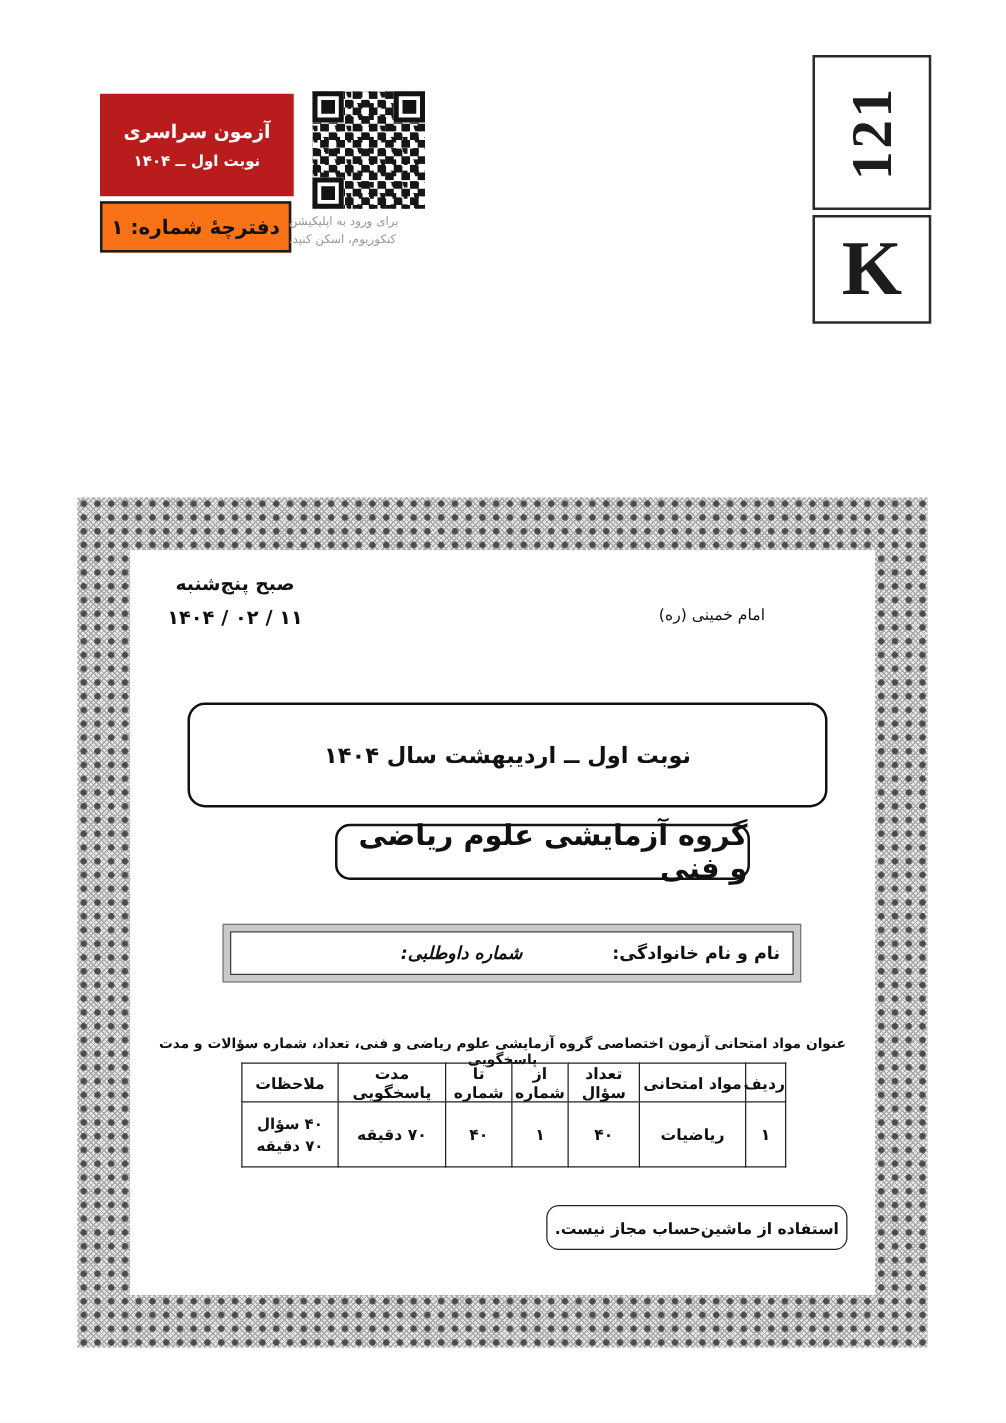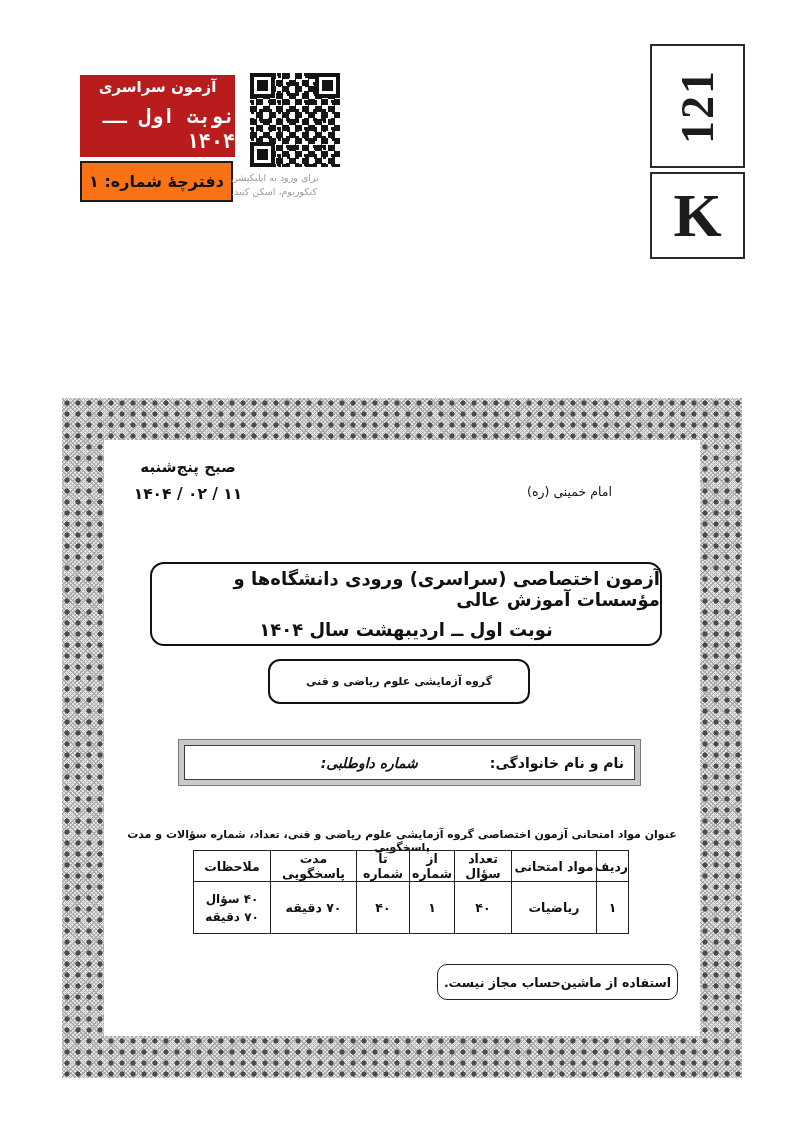--- a/index.html
+++ b/index.html
@@ -10,21 +10,21 @@
   }
   .abs { position:absolute; }
 
   
   .badge {
     left:80px; top:75px; width:155px; height:82px; background:#b91c1c;
     color:#fff; display:flex; flex-direction:column; justify-content:center;
     align-items:center; gap:8px; font-weight:bold; direction:rtl;
   }
   .badge .l1 { font-size:15px; }
-  .badge .l2 { font-size:20px;font-family:Liberation Mono, monospace; }
+  .badge .l2 { font-size:12px; }
 
   .booklet {
     left:80px; top:161px; width:153px; height:41px; background:#f97316;
     border:2.5px solid #1b1b1b; display:flex; align-items:center;
     justify-content:center; font-weight:bold; font-size:16px; direction:rtl;
   }
 
   
   .qr {
     left:250px; top:73px; width:90px; height:94px; background-color:#fff;
@@ -85,23 +85,23 @@
   .session .d1 { font-size:15px; }
   .session .d2 { font-size:15.5px; margin-top:9px; direction:ltr; unicode-bidi:bidi-override; }
 
   .title-box {
     left:46px; top:122px; width:512px; height:84px; border:2.5px solid #111;
     border-radius:14px; display:flex; flex-direction:column; align-items:center;
     justify-content:center; gap:9px; font-weight:bold; font-size:18px; direction:rtl;
   }
 
   .group-box {
-    left:164px; top:219px; width:262px; height:45px; border:2.5px solid #111;
+    left:164px; top:219px; width:332px; height:45px; border:2.5px solid #111;
     border-radius:12px; display:flex; align-items:center; justify-content:center;
-    font-weight:bold; font-size:11px; direction:rtl;
+    font-weight:bold; font-size:23px; direction:rtl;
   }
 
   .name-outer { left:74px; top:299px; width:463px; height:47px; background:#c9c9c9; border:1px solid #7a7a7a; padding:5px; }
   .name-inner {
     width:100%; height:100%; background:#fff; border:1px solid #3d3d3d;
     display:flex; direction:rtl; align-items:center; padding:0 10px;
     font-weight:bold; font-size:14px;
   }
   .name-inner .id-label { margin-right:72px;font-style:italic; }
 
@@ -157,21 +157,20 @@
   <div class="inner">
 
     <div class="quote-author">امام خمینی (ره)</div>
 
     <div class="session">
       <div class="d1">صبح پنج‌شنبه</div>
       <div class="d2" dir="ltr">۱۴۰۴ / ۰۲ / ۱۱</div>
     </div>
 
     <div class="title-box">
-      <span>آزمون اختصاصی (سراسری) ورودی دانشگاه‌ها و مؤسسات آموزش عالی</span>
       <span>نوبت اول ــ اردیبهشت سال ۱۴۰۴</span>
     </div>
 
     <div class="group-box">
       <span>گروه آزمایشی علوم ریاضی و فنی</span>
     </div>
 
     <div class="name-outer">
       <div class="name-inner">
         <span>نام و نام خانوادگی:</span>

